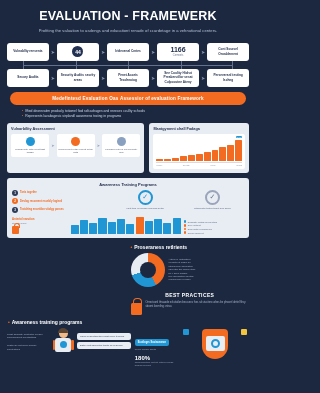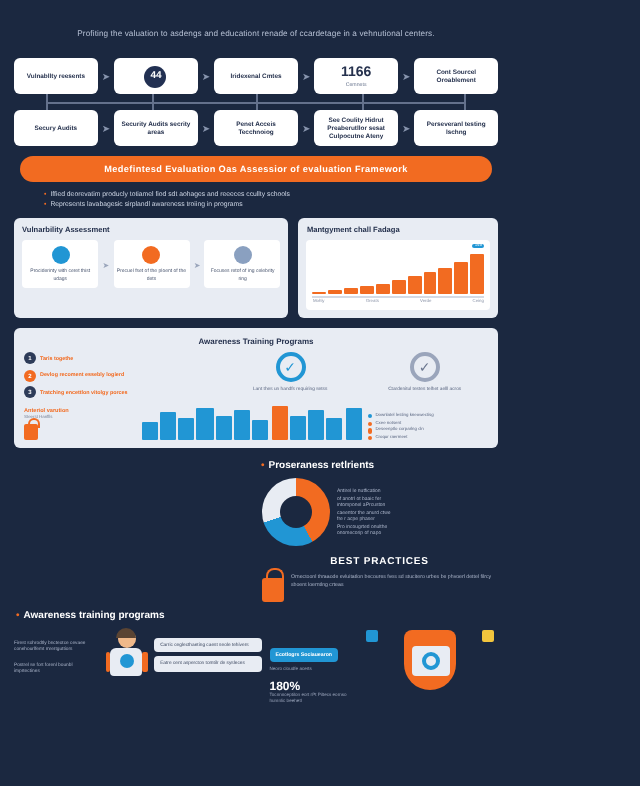--- a/index.html
+++ b/index.html
@@ -173,20 +173,21 @@
   .bluebox { background: #2196d4; color:#fff; font-size: 2.6px; font-weight:bold; padding: 2px 3px; border-radius: 2px; display:inline-block; }
   .bigstat { color: #fff; font-size: 6px; font-weight: bold; }
   .bigsub { color: #98a3b9; font-size: 2.3px; line-height: 3px; }
 </style>
 </head>
 <body>
 
 <div class="page">
 
   <div class="header">
+    <div class="title">EVALUATION - FRAMEWERK</div>
     <div class="subtitle">Profiting the valuation to asdengs and educationt renade of ccardetage in a vehnutional centers.</div>
   </div>
 
   <div class="flowwrap">
     <div class="flowrow">
       <div class="chip">
         <div class="chip-t">Vulnabllty reesents</div>
       </div>
       <div class="arrow">➤</div>
       <div class="chip big">

